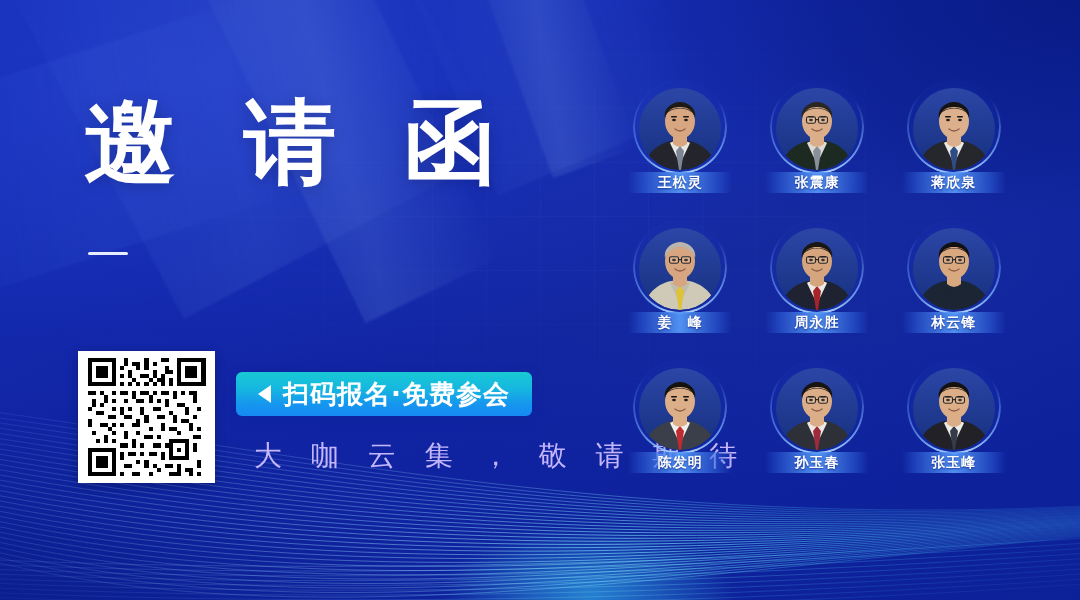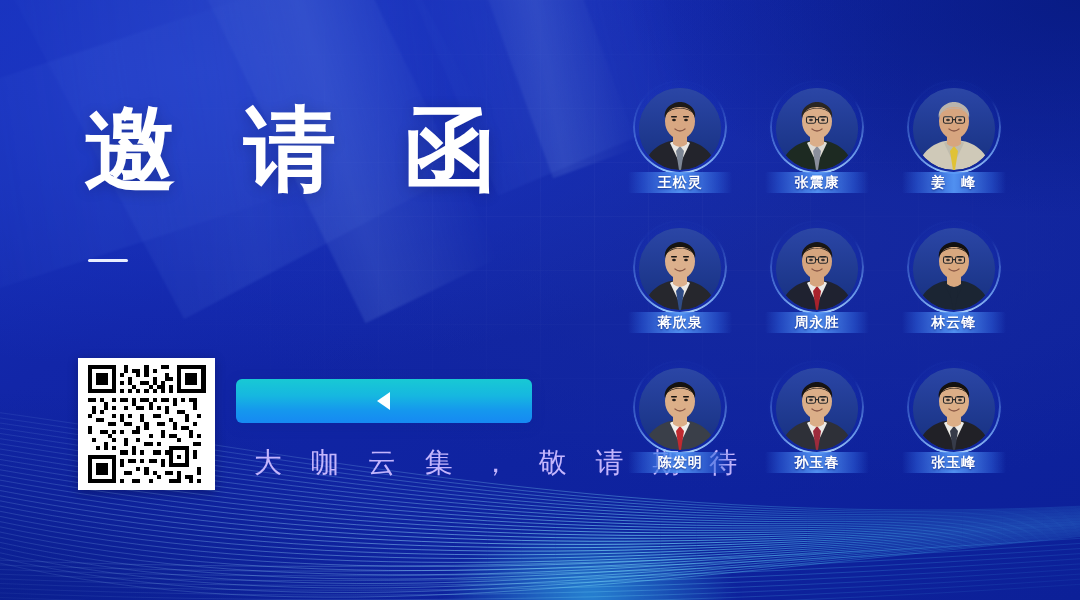--- a/index.html
+++ b/index.html
@@ -58,21 +58,21 @@
 
   
   .wave{position:absolute;left:0;bottom:0;width:1080px;height:190px;}
   .cyan-glow{
     position:absolute;left:380px;bottom:-90px;width:420px;height:190px;
     background:radial-gradient(50% 50% at 50% 50%, rgba(60,215,255,.55) 0%, rgba(60,215,255,0) 70%);
     filter:blur(6px);
   }
 
   
-  .left{position:absolute;left:0;top:12px;width:600px;height:492px;}
+  .left{position:absolute;left:0;top:5px;width:600px;height:492px;}
   .title{
     position:absolute;left:84px;top:92px;
     font-size:92px;line-height:1;
     letter-spacing:18px;
     font-weight:bold;
     color:#ffffff;
     font-family:"DejaVu Sans","Liberation Sans",sans-serif;
     text-shadow:0 2px 14px rgba(0,0,0,.18);
   }
   .divider{
@@ -416,20 +416,21 @@
           <rect x="27" y="25" width="1" height="2"></rect>
             <rect x="20" y="28" width="3" height="1"></rect>
           <rect x="25" y="28" width="1" height="1"></rect>
             <rect x="27" y="28" width="1" height="1"></rect>
         </g>
       </svg>
     </div>
 
     <div class="cta">
       <span class="arrow"></span>
+      <span class="cta-label">扫码报名·免费参会</span>
     </div>
 
     <div class="tagline">大 咖 云 集 ， 敬 请 期 待</div>
   </div>
 
   <div class="speakers" id="speakers">
       <div class="speaker">
         <div class="ring">
           <div class="photo">
             <svg viewBox="0 0 82 82">
@@ -502,20 +503,55 @@
         </div>
         <div class="namebar">
           <span>张震康</span>
         </div>
       </div>
       <div class="speaker">
         <div class="ring">
           <div class="photo">
             <svg viewBox="0 0 82 82">
               <defs>
+                <clipPath id="cp3">
+                  <circle cx="41" cy="41" r="41"></circle>
+                </clipPath>
+                <linearGradient id="bgp3" x1="0" y1="0" x2="0" y2="1">
+                  <stop offset="0%" stop-color="#2b46a6"></stop>
+                  <stop offset="100%" stop-color="#16307f"></stop>
+                </linearGradient>
+              </defs>
+              <g clip-path="url(#cp3)">
+                <rect width="82" height="82" fill="url(#bgp3)"></rect>
+                <path d="M4 82 C8 60 26 52 41 52 C56 52 74 60 78 82 Z" fill="#26272d"></path>
+                <path d="M31 55 L41 76 L51 55 C48 52 34 52 31 55 Z" fill="#eceae6"></path>
+                <path d="M41 58 L45 63 L42 82 L40 82 L37 63 Z" fill="#2f4c86"></path>
+                <path d="M34 44 h14 v12 q-7 6 -14 0 Z" fill="#dcb08c"></path>
+                <ellipse cx="41" cy="33" rx="15" ry="18" fill="#dcb08c"></ellipse>
+                <path d="M26 31 C26 17 56 17 56 31 C56 25 52 20 41 20 C30 20 26 25 26 31 Z" fill="#161412"></path>
+                <path d="M26 30 C24 20 34 14 41 14 C48 14 58 20 56 30 C54 22 48 19 41 19 C34 19 28 22 26 30 Z" fill="#161412"></path>
+                <ellipse cx="35" cy="32" rx="1.9" ry="1.3" fill="#241c18"></ellipse>
+                <ellipse cx="47" cy="32" rx="1.9" ry="1.3" fill="#241c18"></ellipse>
+                <rect x="32" y="28" width="6" height="1.4" rx="0.7" fill="#161412"></rect>
+                <rect x="44" y="28" width="6" height="1.4" rx="0.7" fill="#161412"></rect>
+                <path d="M36 41 Q41 45 46 41" stroke="#8c5a47" stroke-width="1.3" fill="none" stroke-linecap="round"></path>
+              </g>
+            </svg>
+          </div>
+        </div>
+        <div class="namebar">
+          <span>蒋欣泉</span>
+        </div>
+      </div>
+      <div class="speaker">
+        <div class="ring">
+          <div class="photo">
+            <svg viewBox="0 0 82 82">
+              <defs>
                 <clipPath id="cp2">
                   <circle cx="41" cy="41" r="41"></circle>
                 </clipPath>
                 <linearGradient id="bgp2" x1="0" y1="0" x2="0" y2="1">
                   <stop offset="0%" stop-color="#2b46a6"></stop>
                   <stop offset="100%" stop-color="#16307f"></stop>
                 </linearGradient>
               </defs>
               <g clip-path="url(#cp2)">
                 <rect width="82" height="82" fill="url(#bgp2)"></rect>
@@ -542,55 +578,20 @@
         </div>
         <div class="namebar">
           <span>姜　峰</span>
         </div>
       </div>
       <div class="speaker">
         <div class="ring">
           <div class="photo">
             <svg viewBox="0 0 82 82">
               <defs>
-                <clipPath id="cp3">
-                  <circle cx="41" cy="41" r="41"></circle>
-                </clipPath>
-                <linearGradient id="bgp3" x1="0" y1="0" x2="0" y2="1">
-                  <stop offset="0%" stop-color="#2b46a6"></stop>
-                  <stop offset="100%" stop-color="#16307f"></stop>
-                </linearGradient>
-              </defs>
-              <g clip-path="url(#cp3)">
-                <rect width="82" height="82" fill="url(#bgp3)"></rect>
-                <path d="M4 82 C8 60 26 52 41 52 C56 52 74 60 78 82 Z" fill="#26272d"></path>
-                <path d="M31 55 L41 76 L51 55 C48 52 34 52 31 55 Z" fill="#eceae6"></path>
-                <path d="M41 58 L45 63 L42 82 L40 82 L37 63 Z" fill="#2f4c86"></path>
-                <path d="M34 44 h14 v12 q-7 6 -14 0 Z" fill="#dcb08c"></path>
-                <ellipse cx="41" cy="33" rx="15" ry="18" fill="#dcb08c"></ellipse>
-                <path d="M26 31 C26 17 56 17 56 31 C56 25 52 20 41 20 C30 20 26 25 26 31 Z" fill="#161412"></path>
-                <path d="M26 30 C24 20 34 14 41 14 C48 14 58 20 56 30 C54 22 48 19 41 19 C34 19 28 22 26 30 Z" fill="#161412"></path>
-                <ellipse cx="35" cy="32" rx="1.9" ry="1.3" fill="#241c18"></ellipse>
-                <ellipse cx="47" cy="32" rx="1.9" ry="1.3" fill="#241c18"></ellipse>
-                <rect x="32" y="28" width="6" height="1.4" rx="0.7" fill="#161412"></rect>
-                <rect x="44" y="28" width="6" height="1.4" rx="0.7" fill="#161412"></rect>
-                <path d="M36 41 Q41 45 46 41" stroke="#8c5a47" stroke-width="1.3" fill="none" stroke-linecap="round"></path>
-              </g>
-            </svg>
-          </div>
-        </div>
-        <div class="namebar">
-          <span>蒋欣泉</span>
-        </div>
-      </div>
-      <div class="speaker">
-        <div class="ring">
-          <div class="photo">
-            <svg viewBox="0 0 82 82">
-              <defs>
                 <clipPath id="cp4">
                   <circle cx="41" cy="41" r="41"></circle>
                 </clipPath>
                 <linearGradient id="bgp4" x1="0" y1="0" x2="0" y2="1">
                   <stop offset="0%" stop-color="#2b46a6"></stop>
                   <stop offset="100%" stop-color="#16307f"></stop>
                 </linearGradient>
               </defs>
               <g clip-path="url(#cp4)">
                 <rect width="82" height="82" fill="url(#bgp4)"></rect>

